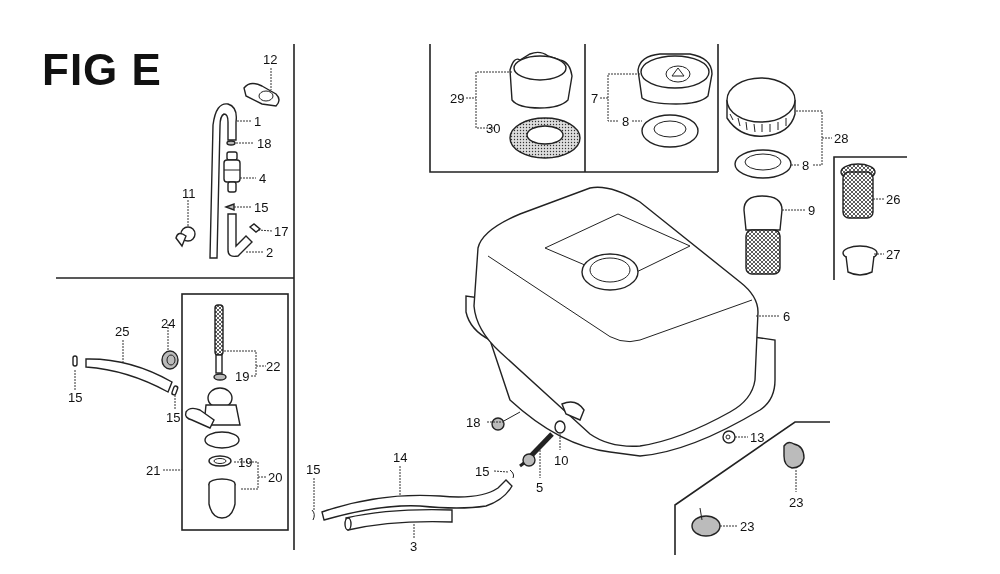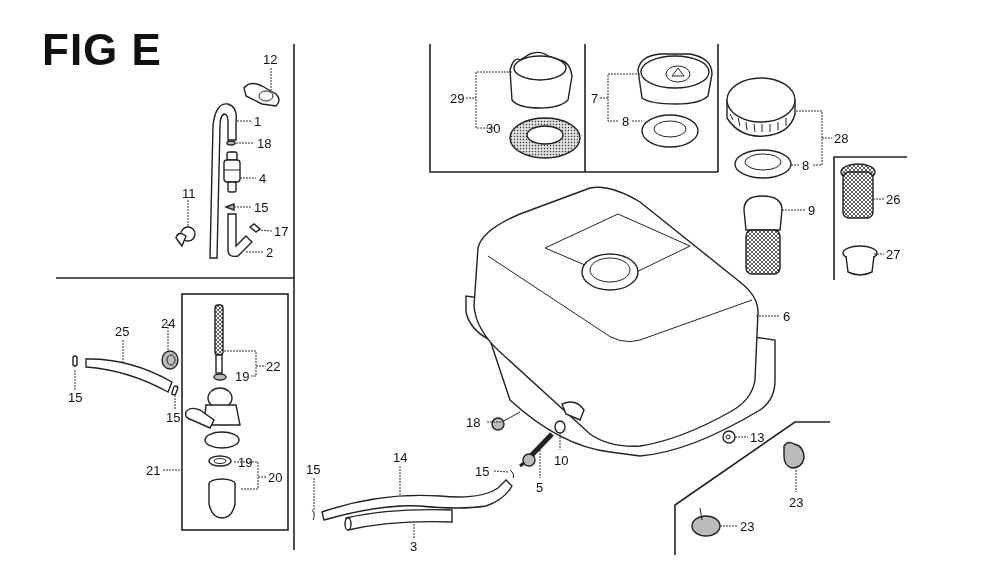--- a/index.html
+++ b/index.html
@@ -1,18 +1,18 @@
 <!DOCTYPE html>
 <html><head>
 <meta charset="utf-8">
 <style>
   html, body { margin: 0; padding: 0; background: #ffffff; }
   body { width: 1000px; height: 574px; position: relative; overflow: hidden;
          font-family: "Liberation Sans", sans-serif; }
-  #fig-title { position: absolute; left: 42px; top: 28px; font-size: 44px; font-weight: bold;
+  #fig-title { position: absolute; left: 42px; top: 48px; font-size: 44px; font-weight: bold;
                color: #111; letter-spacing: 1px; line-height: 1; }
   svg#diagram { position: absolute; left: 0; top: 0; }
   .callout { font-family: "Liberation Sans", sans-serif; font-size: 13px; fill: #111; }
   .part { fill: #fff; stroke: #222; stroke-width: 1.4; }
   .part-dark { fill: #bbb; stroke: #222; stroke-width: 1.4; }
   .mesh { fill: url(#meshpat); stroke: #222; stroke-width: 1.4; }
   .leader { stroke: #333; stroke-width: 1; fill: none; stroke-dasharray: 2 1; }
   .divider { stroke: #222; stroke-width: 1.6; fill: none; }
   .thin { stroke: #222; stroke-width: 1; fill: none; }
 </style>

